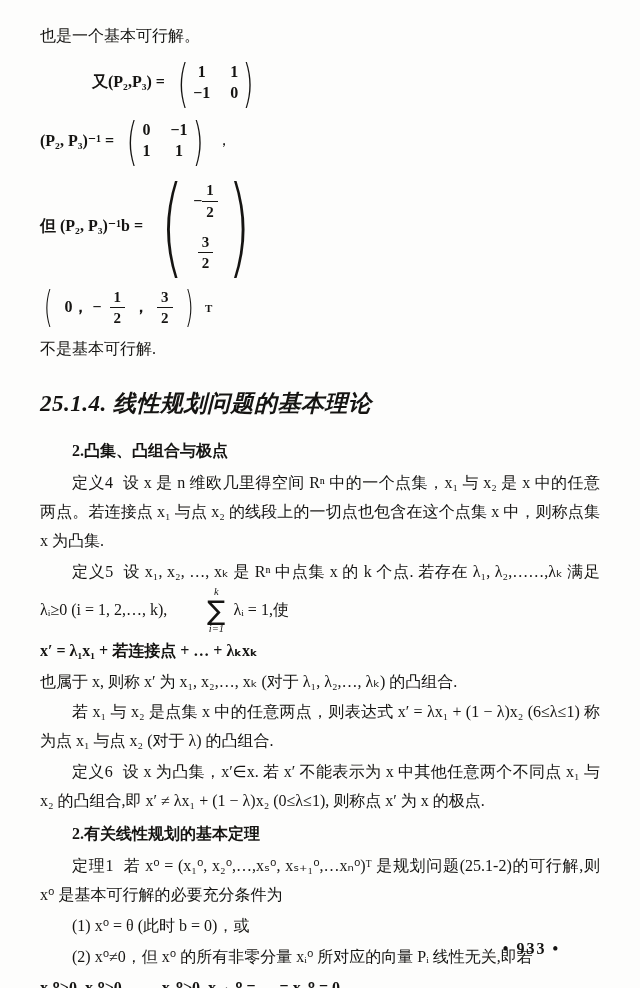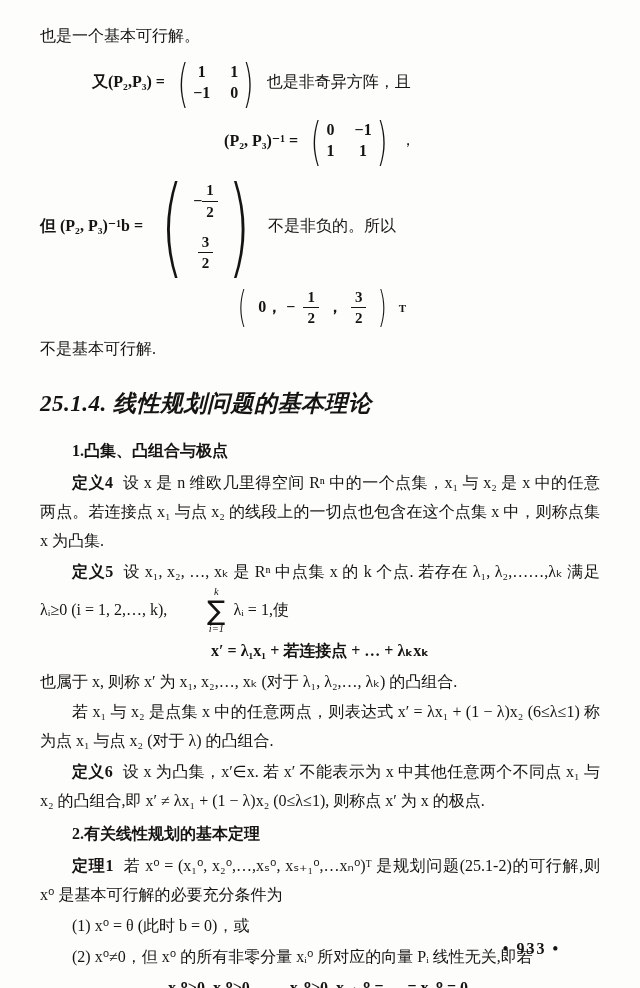--- a/index.html
+++ b/index.html
@@ -5,25 +5,25 @@
   html,body{margin:0;padding:0;}
   body{
     width:640px;height:988px;box-sizing:border-box;
     padding:22px 40px 0 40px;
     background:#fdfdfc;color:#151412;
     font-family:"Liberation Serif","DejaVu Sans",serif;
     font-size:16px;position:relative;overflow:hidden;
   }
   .para{line-height:1.8;text-align:justify;margin:0 0 2px 0;}
   .indent{text-indent:2em;}
-  .lbl{font-weight:bold;margin-right:.6em;}
+  .lbl{font-weight:normal;margin-right:.6em;}
   .math{font-weight:600;}
   
   .eqrow{display:flex;align-items:center;gap:8px;margin:6px 0;}
-  .eqrow.centered{justify-content:center;}
+  .eqrow.centered{}
   .eqrow.ind1{margin-left:52px;}
   
   .matrix{display:inline-flex;align-items:center;}
   .paren{display:inline-block;line-height:1;font-weight:300;
          font-family:"DejaVu Sans",sans-serif;transform:scaleX(.55);}
   .p2{font-size:52px;}
   .p4{font-size:108px;}
   .p1{font-size:42px;}
   .mcells{display:grid;grid-template-columns:auto auto;column-gap:20px;
           row-gap:1px;text-align:center;font-weight:bold;line-height:1.25;}
@@ -57,21 +57,20 @@
   <span class="matrix">
     <span class="paren p2">(</span>
     <span class="mcells">
       <span>1</span>
       <span>1</span>
       <span>−1</span>
       <span>0</span>
     </span>
     <span class="paren p2">)</span>
   </span>
-  <span>也是非奇异方阵，且</span>
 </div>
 
 <div class="eqrow centered">
   <span class="math">(P₂, P₃)⁻¹ =</span>
   <span class="matrix">
     <span class="paren p2">(</span>
     <span class="mcells">
       <span>0</span>
       <span>−1</span>
       <span>1</span>
@@ -97,21 +96,20 @@
       <span class="vrow">
         <span class="math"></span>
         <span class="frac">
           <span class="num">3</span>
           <span class="den">2</span>
         </span>
       </span>
     </span>
     <span class="paren p4">)</span>
   </span>
-  <span>不是非负的。所以</span>
 </div>
 
 <div class="eqrow centered">
   <span class="paren p1">(</span>
   <span class="math">0， −</span>
   <span class="frac">
     <span class="num">1</span>
     <span class="den">2</span>
   </span>
   <span class="math">，</span>
@@ -120,21 +118,21 @@
     <span class="den">2</span>
   </span>
   <span class="paren p1">)</span>
   <span class="sup">T</span>
 </div>
 
 <p class="para">不是基本可行解.</p>
 
 <h1 class="sect">25.1.4. 线性规划问题的基本理论</h1>
 
-<p class="para subhead indent">1.凸集、凸组合与极点</p>
+<p class="para subhead indent">2.凸集、凸组合与极点</p>
 
 <p class="para indent">
   <span class="lbl">定义4</span><span>设 x 是 n 维欧几里得空间 Rⁿ 中的一个点集，x₁ 与 x₂ 是 x 中的任意两点。若连接点 x₁ 与点 x₂ 的线段上的一切点也包含在这个点集 x 中，则称点集 x 为凸集.</span>
 </p>
 
 <p class="para indent">
   <span class="lbl">定义5</span><span>设 x₁, x₂, …, xₖ 是 Rⁿ 中点集 x 的 k 个点. 若存在 λ₁, λ₂,……,λₖ 满足 λᵢ≥0 (i = 1, 2,…, k),</span>
   <span class="bigsum">
     <span class="lim">k</span>
     <span class="sym">∑</span>

